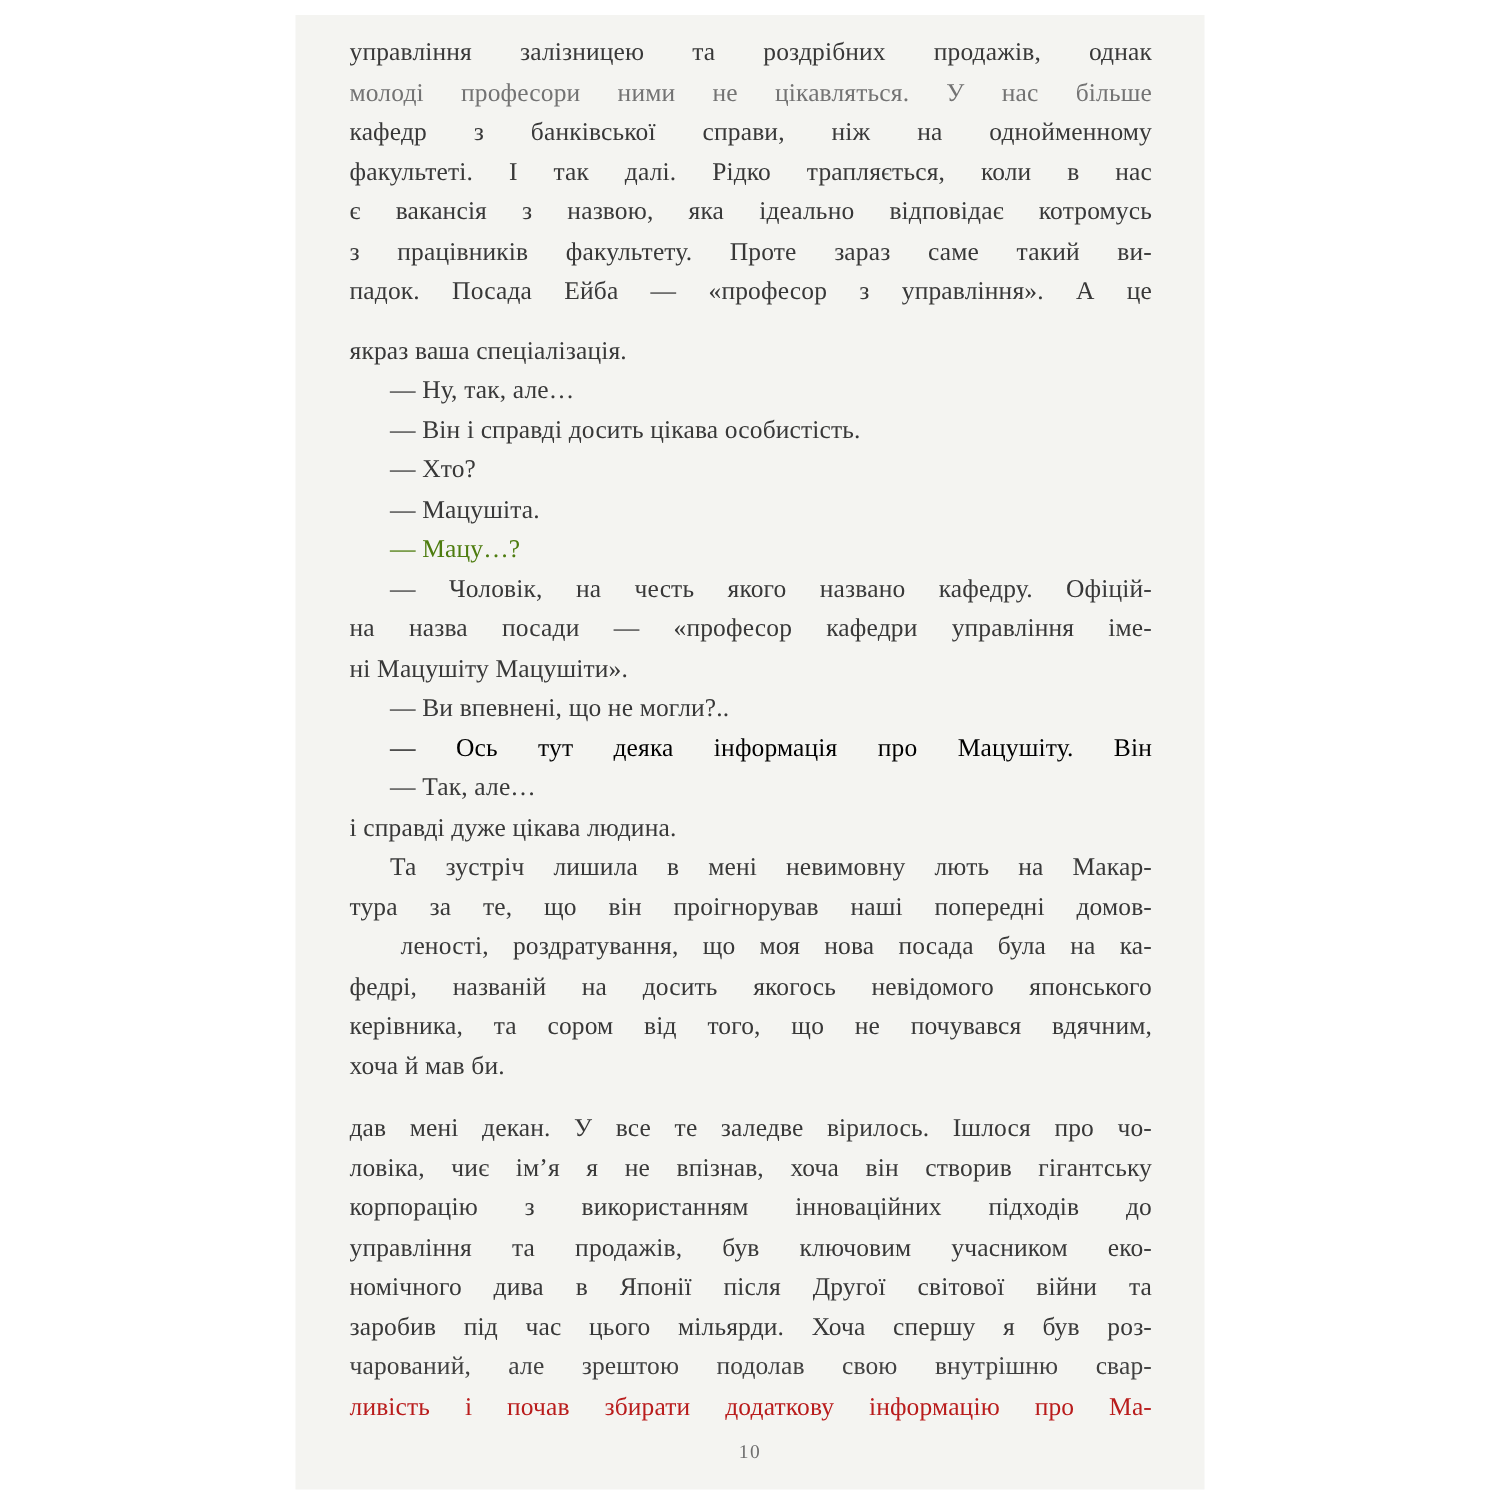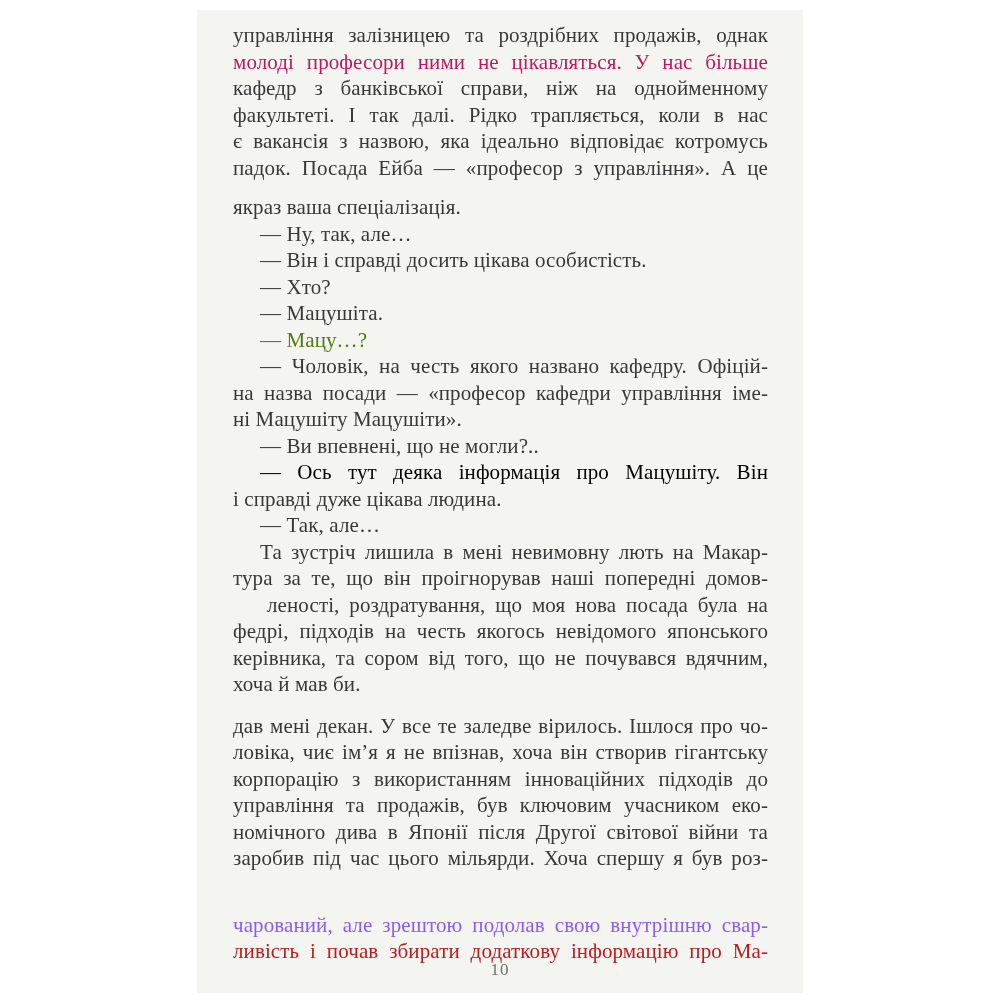--- a/index.html
+++ b/index.html
@@ -26,21 +26,21 @@
   .textblock {
     position: absolute;
     left: 0;
     top: 0;
     right: 0;
     padding: 12px 35px 0 36px;
   }
   .line {
     height: 26.5px;
     line-height: 26.5px;
-    font-size: 21px;
+    font-size: 17px;
     color: #383838;
     overflow: hidden;
     letter-spacing: 0.1px;
   }
   .line.just {
     text-align: justify;
     text-align-last: justify;
   }
   .line.left {
     text-align: left;
@@ -48,60 +48,61 @@
   }
   .line.ind {
     text-indent: 27px;
   }
   .folio {
     position: absolute;
     left: 0;
     right: 0;
     top: 950px;
     text-align: center;
-    font-size: 17px;
+    font-size: 13px;
     color: #6e6e6e;
     letter-spacing: 1px;
   }
 </style>
 </head>
 <body>
 
 <div class="canvas">
   <div class="page" style="background: rgb(244, 244, 241);">
     <div class="textblock">
         <div class="line just" style="color: rgb(56, 56, 56);">управління залізницею та роздрібних продажів, однак</div>
-        <div class="line just" style="color: #be185d;">молоді професори ними не цікавляться. У нас більше</div>
+        <div class="line just" style="color: #737373;">молоді професори ними не цікавляться. У нас більше</div>
         <div class="line just" style="color: rgb(56, 56, 56);">кафедр з банківської справи, ніж на однойменному</div>
         <div class="line just" style="color: rgb(56, 56, 56);">факультеті. І так далі. Рідко трапляється, коли в нас</div>
         <div class="line just" style="color: rgb(56, 56, 56);">є вакансія з назвою, яка ідеально відповідає котромусь</div>
+        <div class="line just" style="color: rgb(56, 56, 56);">з працівників факультету. Проте зараз саме такий ви-</div>
         <div class="line just" style="color: rgb(56, 56, 56);">падок. Посада Ейба — «професор з управління». А це</div>
         <div class="line left" style="color: rgb(56, 56, 56); margin-top: 13px;">якраз ваша спеціалізація.</div>
         <div class="line left ind" style="color: rgb(56, 56, 56);">— Ну, так, але…</div>
         <div class="line left ind" style="color: rgb(56, 56, 56);">— Він і справді досить цікава особистість.</div>
         <div class="line left ind" style="color: rgb(56, 56, 56);">— Хто?</div>
         <div class="line left ind" style="color: rgb(56, 56, 56);">— Мацушіта.</div>
         <div class="line left ind" style="color: #4d7c0f;">— Мацу…?</div>
         <div class="line just ind" style="color: rgb(56, 56, 56);">— Чоловік, на честь якого названо кафедру. Офіцій-</div>
         <div class="line just" style="color: rgb(56, 56, 56);">на назва посади — «професор кафедри управління іме-</div>
         <div class="line left" style="color: rgb(56, 56, 56);">ні Мацушіту Мацушіти».</div>
         <div class="line left ind" style="color: rgb(56, 56, 56);">— Ви впевнені, що не могли?..</div>
         <div class="line just ind" style="color: #000000;">— Ось тут деяка інформація про Мацушіту. Він</div>
+        <div class="line left ind" style="color: rgb(56, 56, 56);">— Так, але…</div>
         <div class="line left" style="color: rgb(56, 56, 56);">і справді дуже цікава людина.</div>
-        <div class="line left ind" style="color: rgb(56, 56, 56);">— Так, але…</div>
         <div class="line just ind" style="color: rgb(56, 56, 56);">Та зустріч лишила в мені невимовну лють на Макар-</div>
         <div class="line just" style="color: rgb(56, 56, 56);">тура за те, що він проігнорував наші попередні домов-</div>
         <div class="line just" style="color: rgb(56, 56, 56); margin-left: 34px;">леності, роздратування, що моя нова посада була на ка-</div>
-        <div class="line just" style="color: rgb(56, 56, 56);">федрі, підходів на честь якогось невідомого японського</div>
+        <div class="line just" style="color: rgb(56, 56, 56);">федрі, названій на досить якогось невідомого японського</div>
         <div class="line just" style="color: rgb(56, 56, 56);">керівника, та сором від того, що не почувався вдячним,</div>
         <div class="line left" style="color: rgb(56, 56, 56);">хоча й мав би.</div>
         <div class="line just" style="color: rgb(56, 56, 56); margin-top: 15px;">дав мені декан. У все те заледве вірилось. Ішлося про чо-</div>
         <div class="line just" style="color: rgb(56, 56, 56);">ловіка, чиє ім’я я не впізнав, хоча він створив гігантську</div>
         <div class="line just" style="color: rgb(56, 56, 56);">корпорацію з використанням інноваційних підходів до</div>
         <div class="line just" style="color: rgb(56, 56, 56);">управління та продажів, був ключовим учасником еко-</div>
         <div class="line just" style="color: rgb(56, 56, 56);">номічного дива в Японії після Другої світової війни та</div>
         <div class="line just" style="color: rgb(56, 56, 56);">заробив під час цього мільярди. Хоча спершу я був роз-</div>
-        <div class="line just" style="color: #8b5cf6; margin-top: 40px;">чарований, але зрештою подолав свою внутрішню свар-</div>
+        <div class="line just" style="color: #404040;">чарований, але зрештою подолав свою внутрішню свар-</div>
         <div class="line just" style="color: #b91c1c;">ливість і почав збирати додаткову інформацію про Ма-</div>
       </div>
     <div class="folio" style="color: rgb(110, 110, 110);">10</div>
   </div>
 </div>
 
 </body></html>

